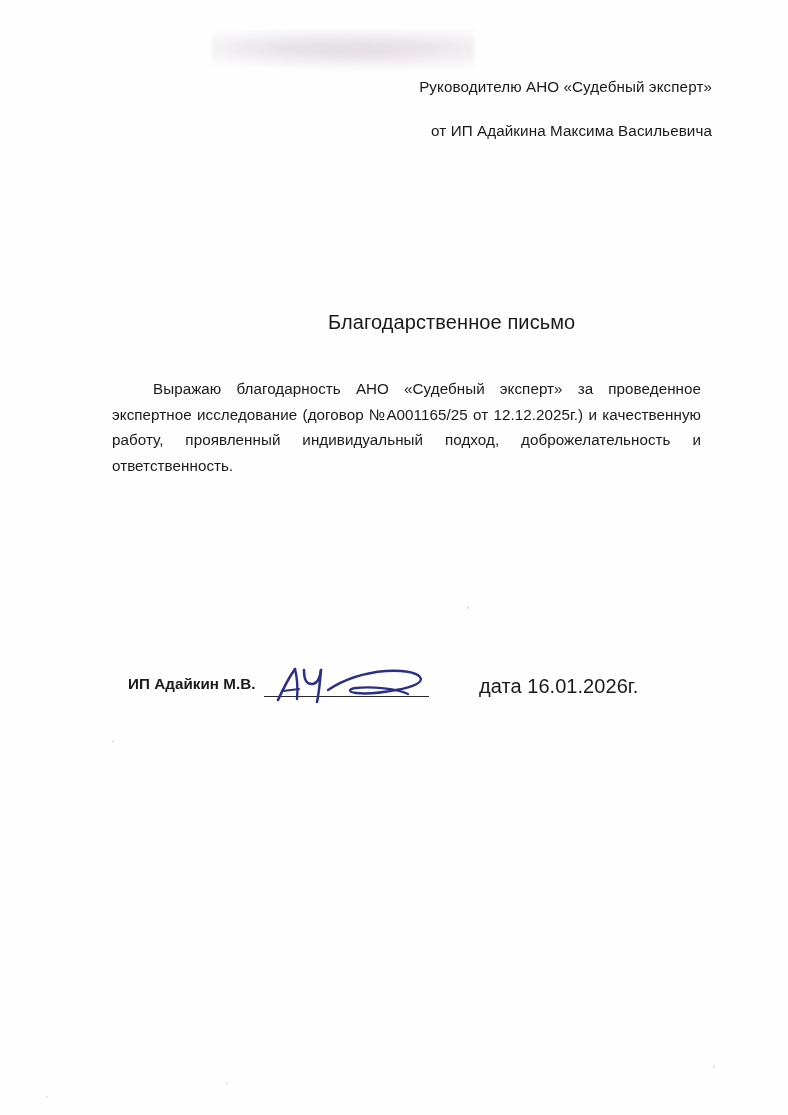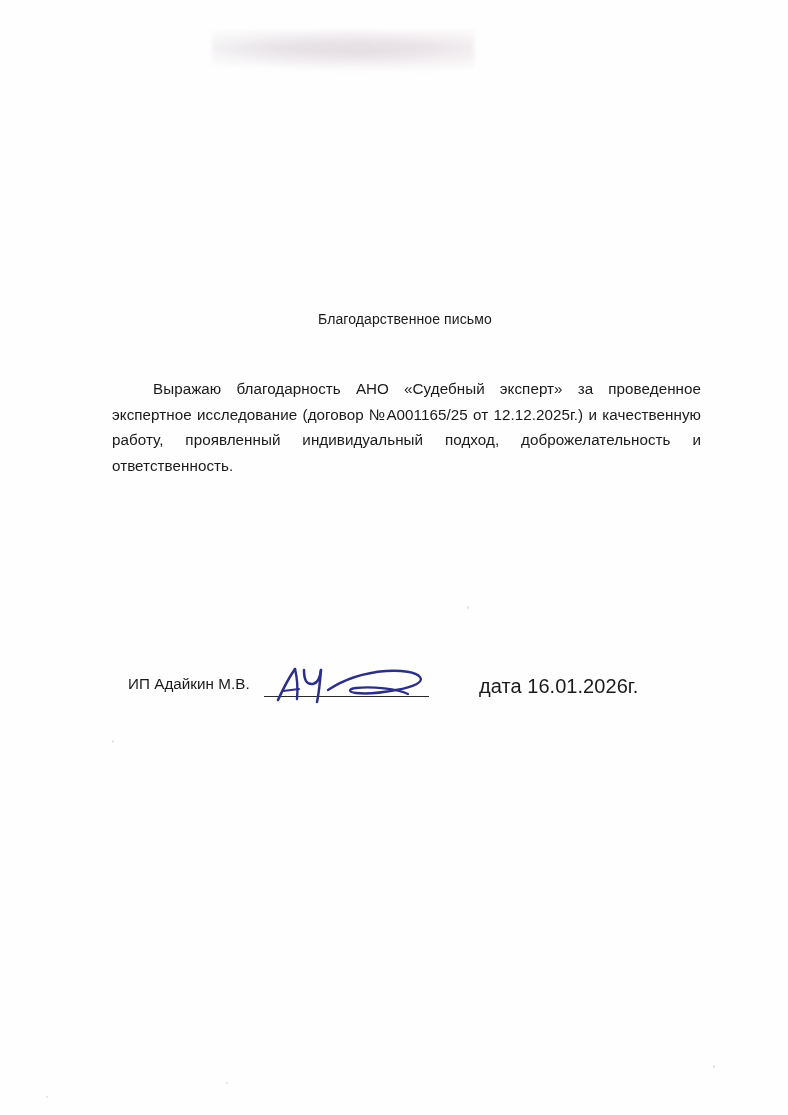--- a/index.html
+++ b/index.html
@@ -54,23 +54,23 @@
     line-height: 1.45;
     letter-spacing: 0.1px;
   }
   .addressee .line-2 {
     margin-top: 22px;
   }
 
   
   .doc-title {
     position: absolute;
-    left: 318px;
+    left: 328px;
     top: 311px;
-    font-size: 14px;
+    font-size: 20px;
     letter-spacing: 0.1px;
     white-space: nowrap;
   }
 
   
   .body-block {
     position: absolute;
     left: 112px;
     top: 376px;
     width: 589px;
@@ -97,20 +97,21 @@
     height: 40px;
   }
 
   .sign-name {
     position: absolute;
     left: 0;
     top: 3px;
     font-size: 15.2px;
     white-space: nowrap;
     letter-spacing: 0.05px;
+    font-weight: bold;
   }
 
   .sign-rule {
     position: absolute;
     left: 136px;
     top: 24px;
     width: 165px;
     height: 1px;
     background: #2a2a2a;
   }
@@ -138,20 +139,24 @@
 
 <div class="page">
 
   <div class="scan-ghost"></div>
   <div class="speck" style="left:112px;top:740px;width:2px;height:3px;"></div>
   <div class="speck" style="left:226px;top:1082px;width:2px;height:2px;"></div>
   <div class="speck" style="left:713px;top:1065px;width:2px;height:3px;"></div>
   <div class="speck" style="left:467px;top:606px;width:2px;height:3px;"></div>
   <div class="speck" style="left:46px;top:1096px;width:2px;height:2px;"></div>
 
+  <div class="addressee">
+    <div class="line-1">Руководителю АНО «Судебный эксперт»</div>
+    <div class="line-2">от ИП Адайкина Максима Васильевича</div>
+  </div>
 
   <div class="doc-title">Благодарственное письмо</div>
 
   <div class="body-block">
     <p class="para">Выражаю благодарность АНО «Судебный эксперт» за проведенное экспертное исследование (договор №A001165/25 от 12.12.2025г.) и качественную работу, проявленный индивидуальный подход, доброжелательность и ответственность.</p>
   </div>
 
   <div class="sign-row">
     <div class="sign-name">ИП Адайкин М.В.</div>
     <div class="sign-rule"></div>

